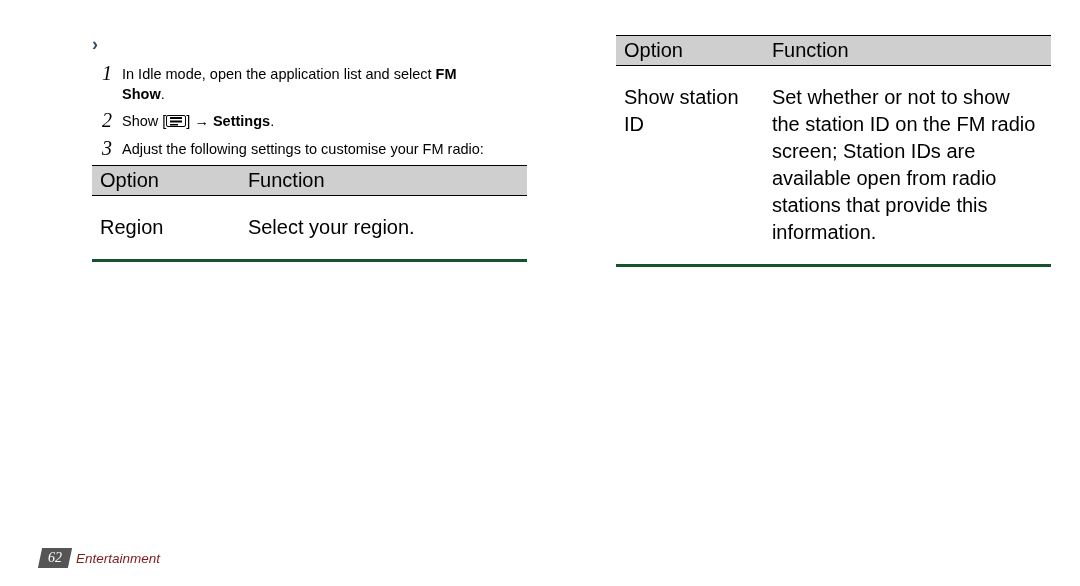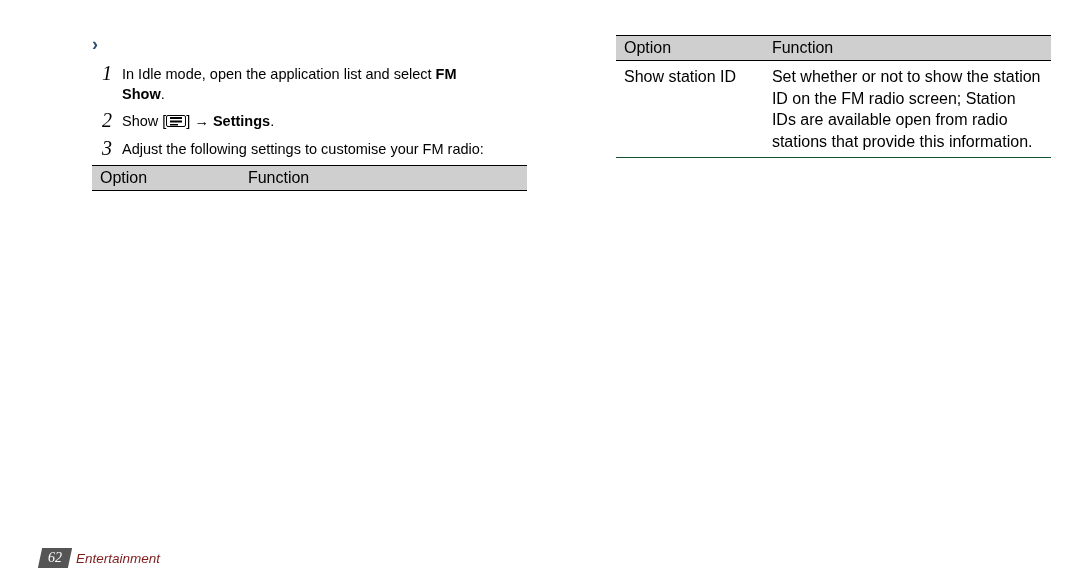--- a/index.html
+++ b/index.html
@@ -9,23 +9,23 @@
   .col-right{left:616px}
   .heading{display:flex;align-items:baseline;margin:0 0 10px 0}
   .chev{color:#2b4f73;font-size:18px;font-weight:900;margin-right:6px;line-height:1}
   .htxt{font-size:22px;font-weight:700;letter-spacing:-0.02em}
   .step{display:flex;margin:2px 0 6px 0;font-size:14.5px;line-height:1.35}
   .sn{font-family:Georgia,"Times New Roman",serif;font-style:italic;font-size:20px;width:20px;text-align:right;margin-right:10px;line-height:1}
   .st{flex:1;padding-top:2px}
   .st b{font-weight:700}
   .kicon{display:inline-block;border:1px solid #000;border-radius:2px;padding:0 2px;vertical-align:-1px}
   .kicon svg{display:block}
-  table.opts{border-collapse:collapse;width:100%;margin-top:6px;font-size:16px}
+  table.opts{border-collapse:collapse;width:100%;margin-top:6px;font-size:20px}
   table.opts th{background:#cfcfcf;border-top:1px solid #000;border-bottom:1px solid #000;font-weight:400;text-align:left;padding:3px 8px}
-  table.opts td{border-bottom:1px solid #14532d;padding:5px 8px;vertical-align:top;line-height:1.35}
+  table.opts td{border-bottom:3px solid #14532d;padding:18px 8px;vertical-align:top;line-height:1.35}
   table.opts .ocol{width:34%}
   .footer{position:absolute;left:40px;bottom:18px;display:flex;align-items:center}
   .pgnum{background:#555;color:#fff;font-style:italic;font-family:Georgia,serif;font-size:14px;padding:2px 8px;transform:skewX(-12deg);margin-right:6px}
   .pgnum span{display:inline-block;transform:skewX(12deg)}
   .section{font-style:italic;font-size:13.5px;color:#7f1d1d}
 </style>
 </head>
 <body>
 
 <div class="page">
@@ -61,20 +61,24 @@
     </div>
 
     <table class="opts">
       <thead>
         <tr>
           <th class="ocol">Option</th>
           <th>Function</th>
         </tr>
       </thead>
       <tbody>
+        <tr>
+          <td>Region</td>
+          <td>Select your region.</td>
+        </tr>
       </tbody>
     </table>
 
   </div>
 
   <div class="col col-right">
     <table class="opts" style="margin-top:0">
       <thead>
         <tr>
           <th class="ocol">Option</th>

